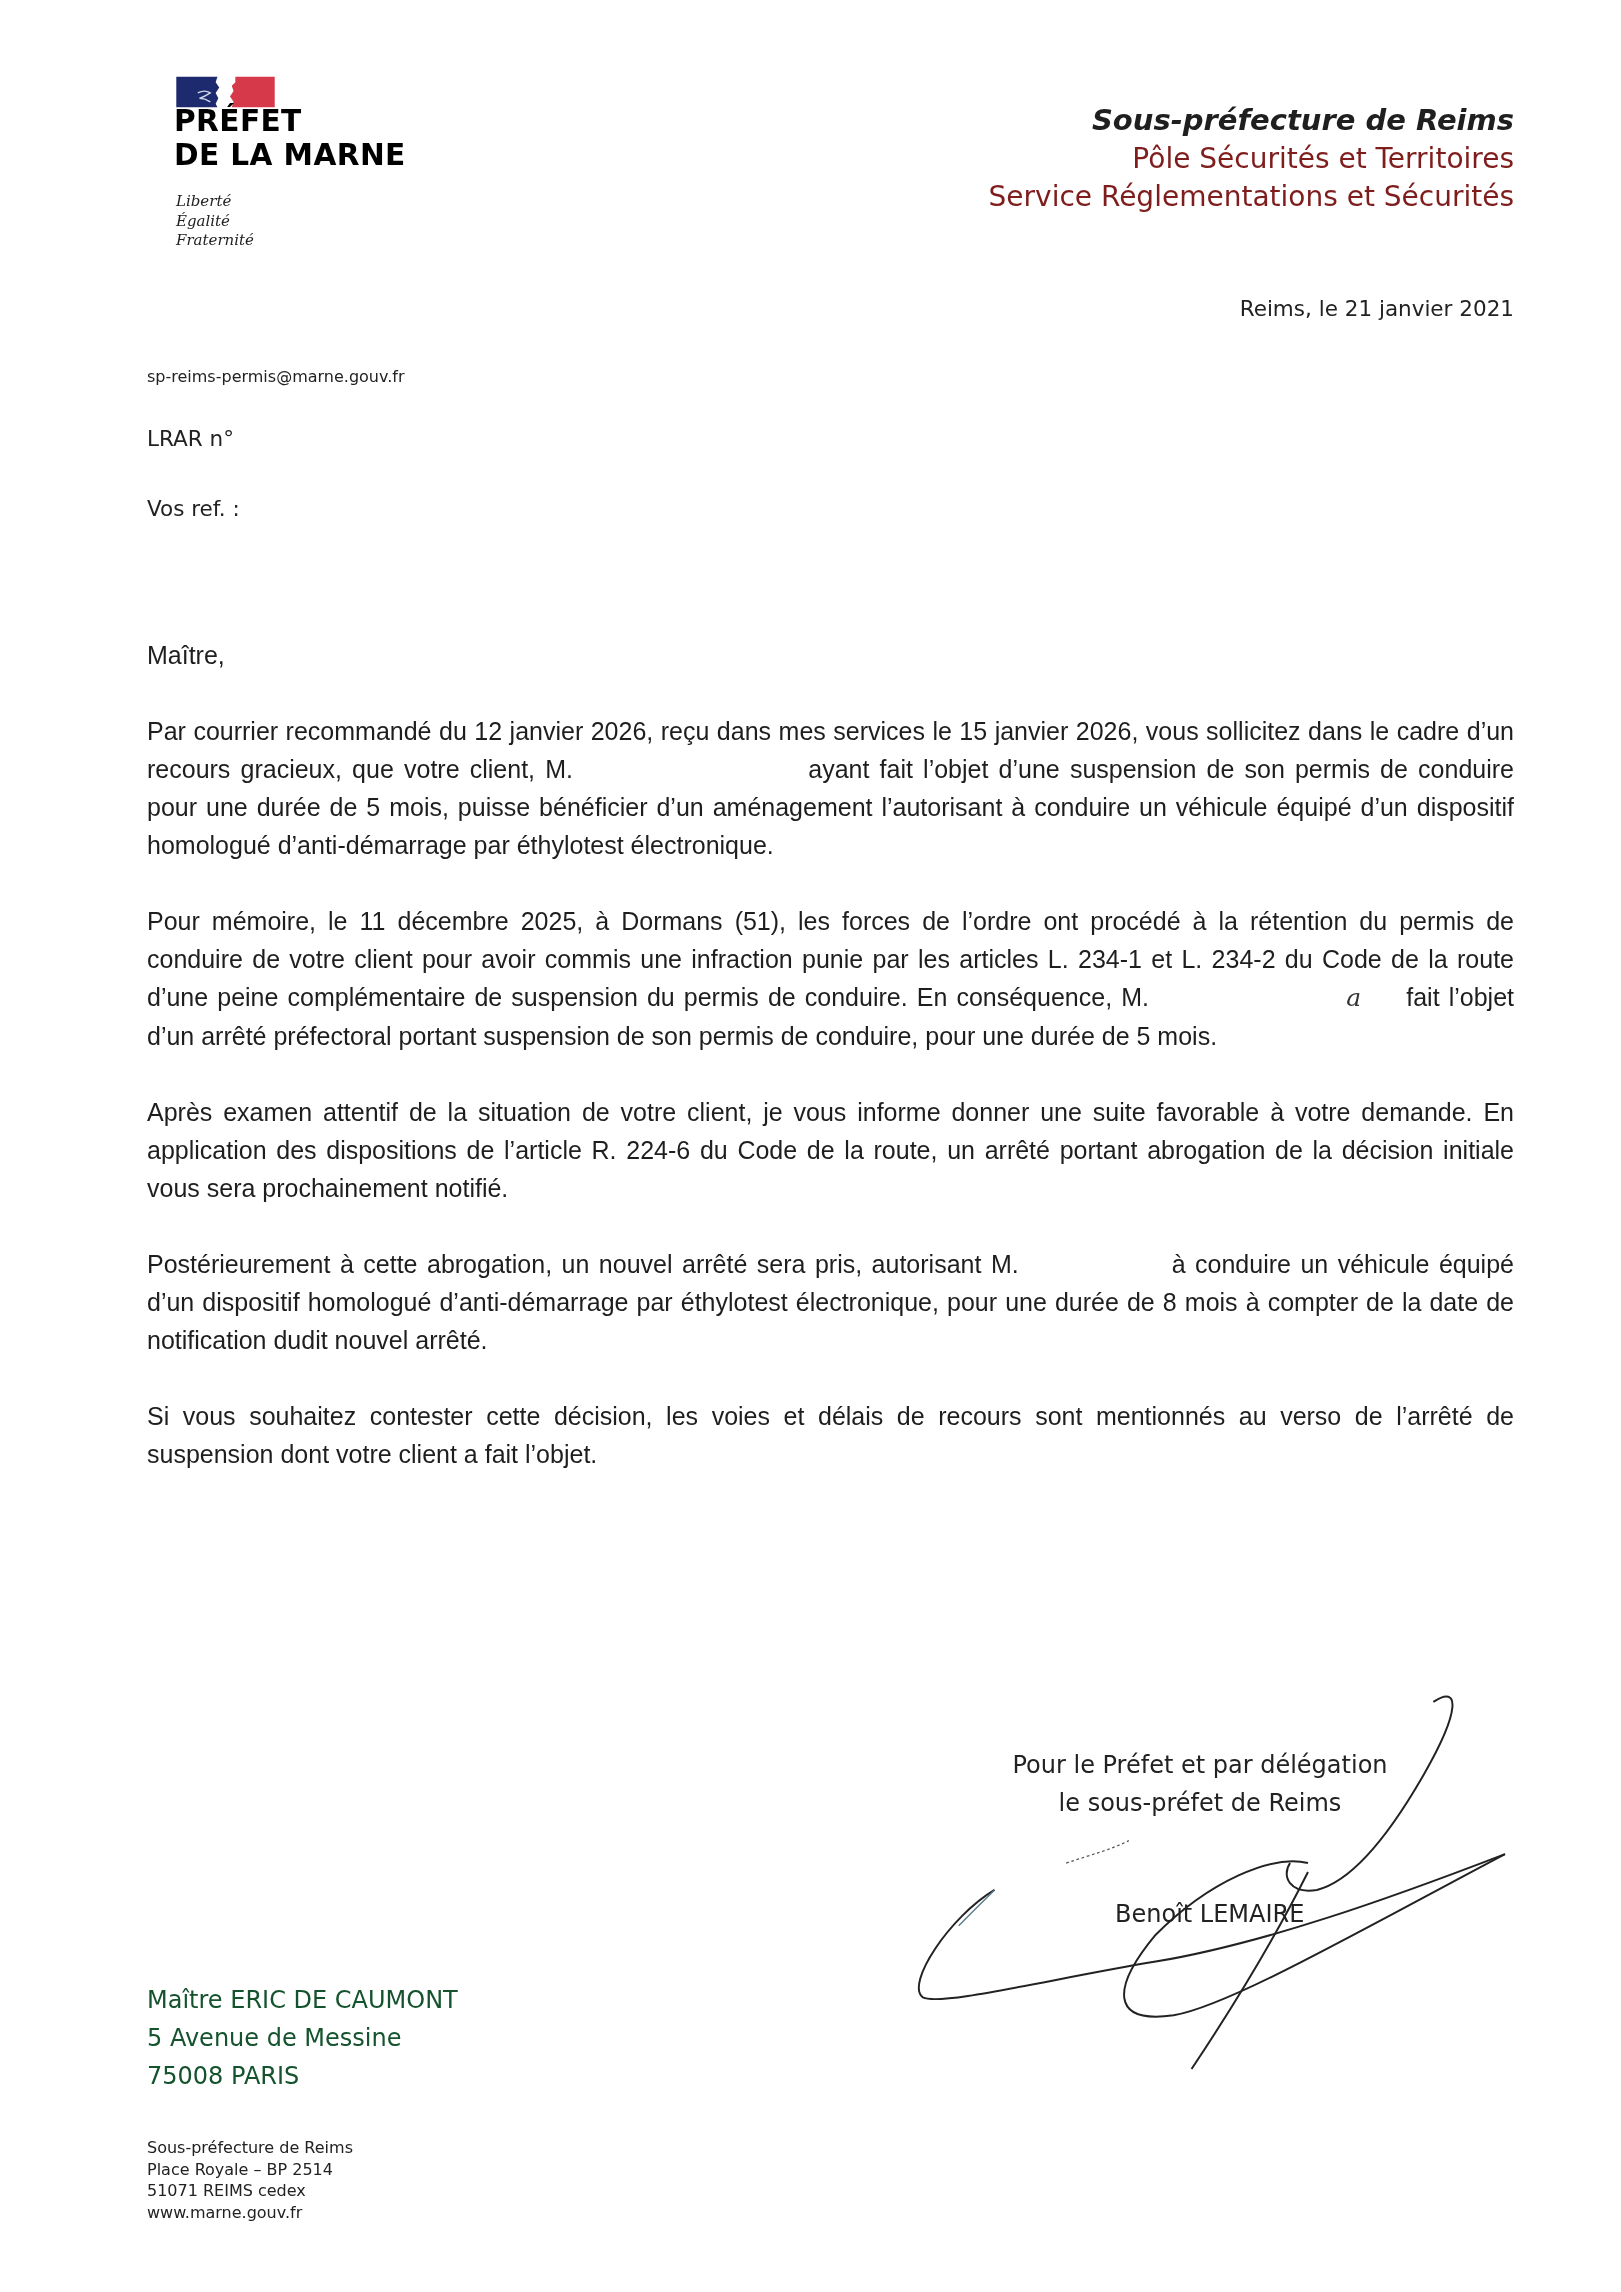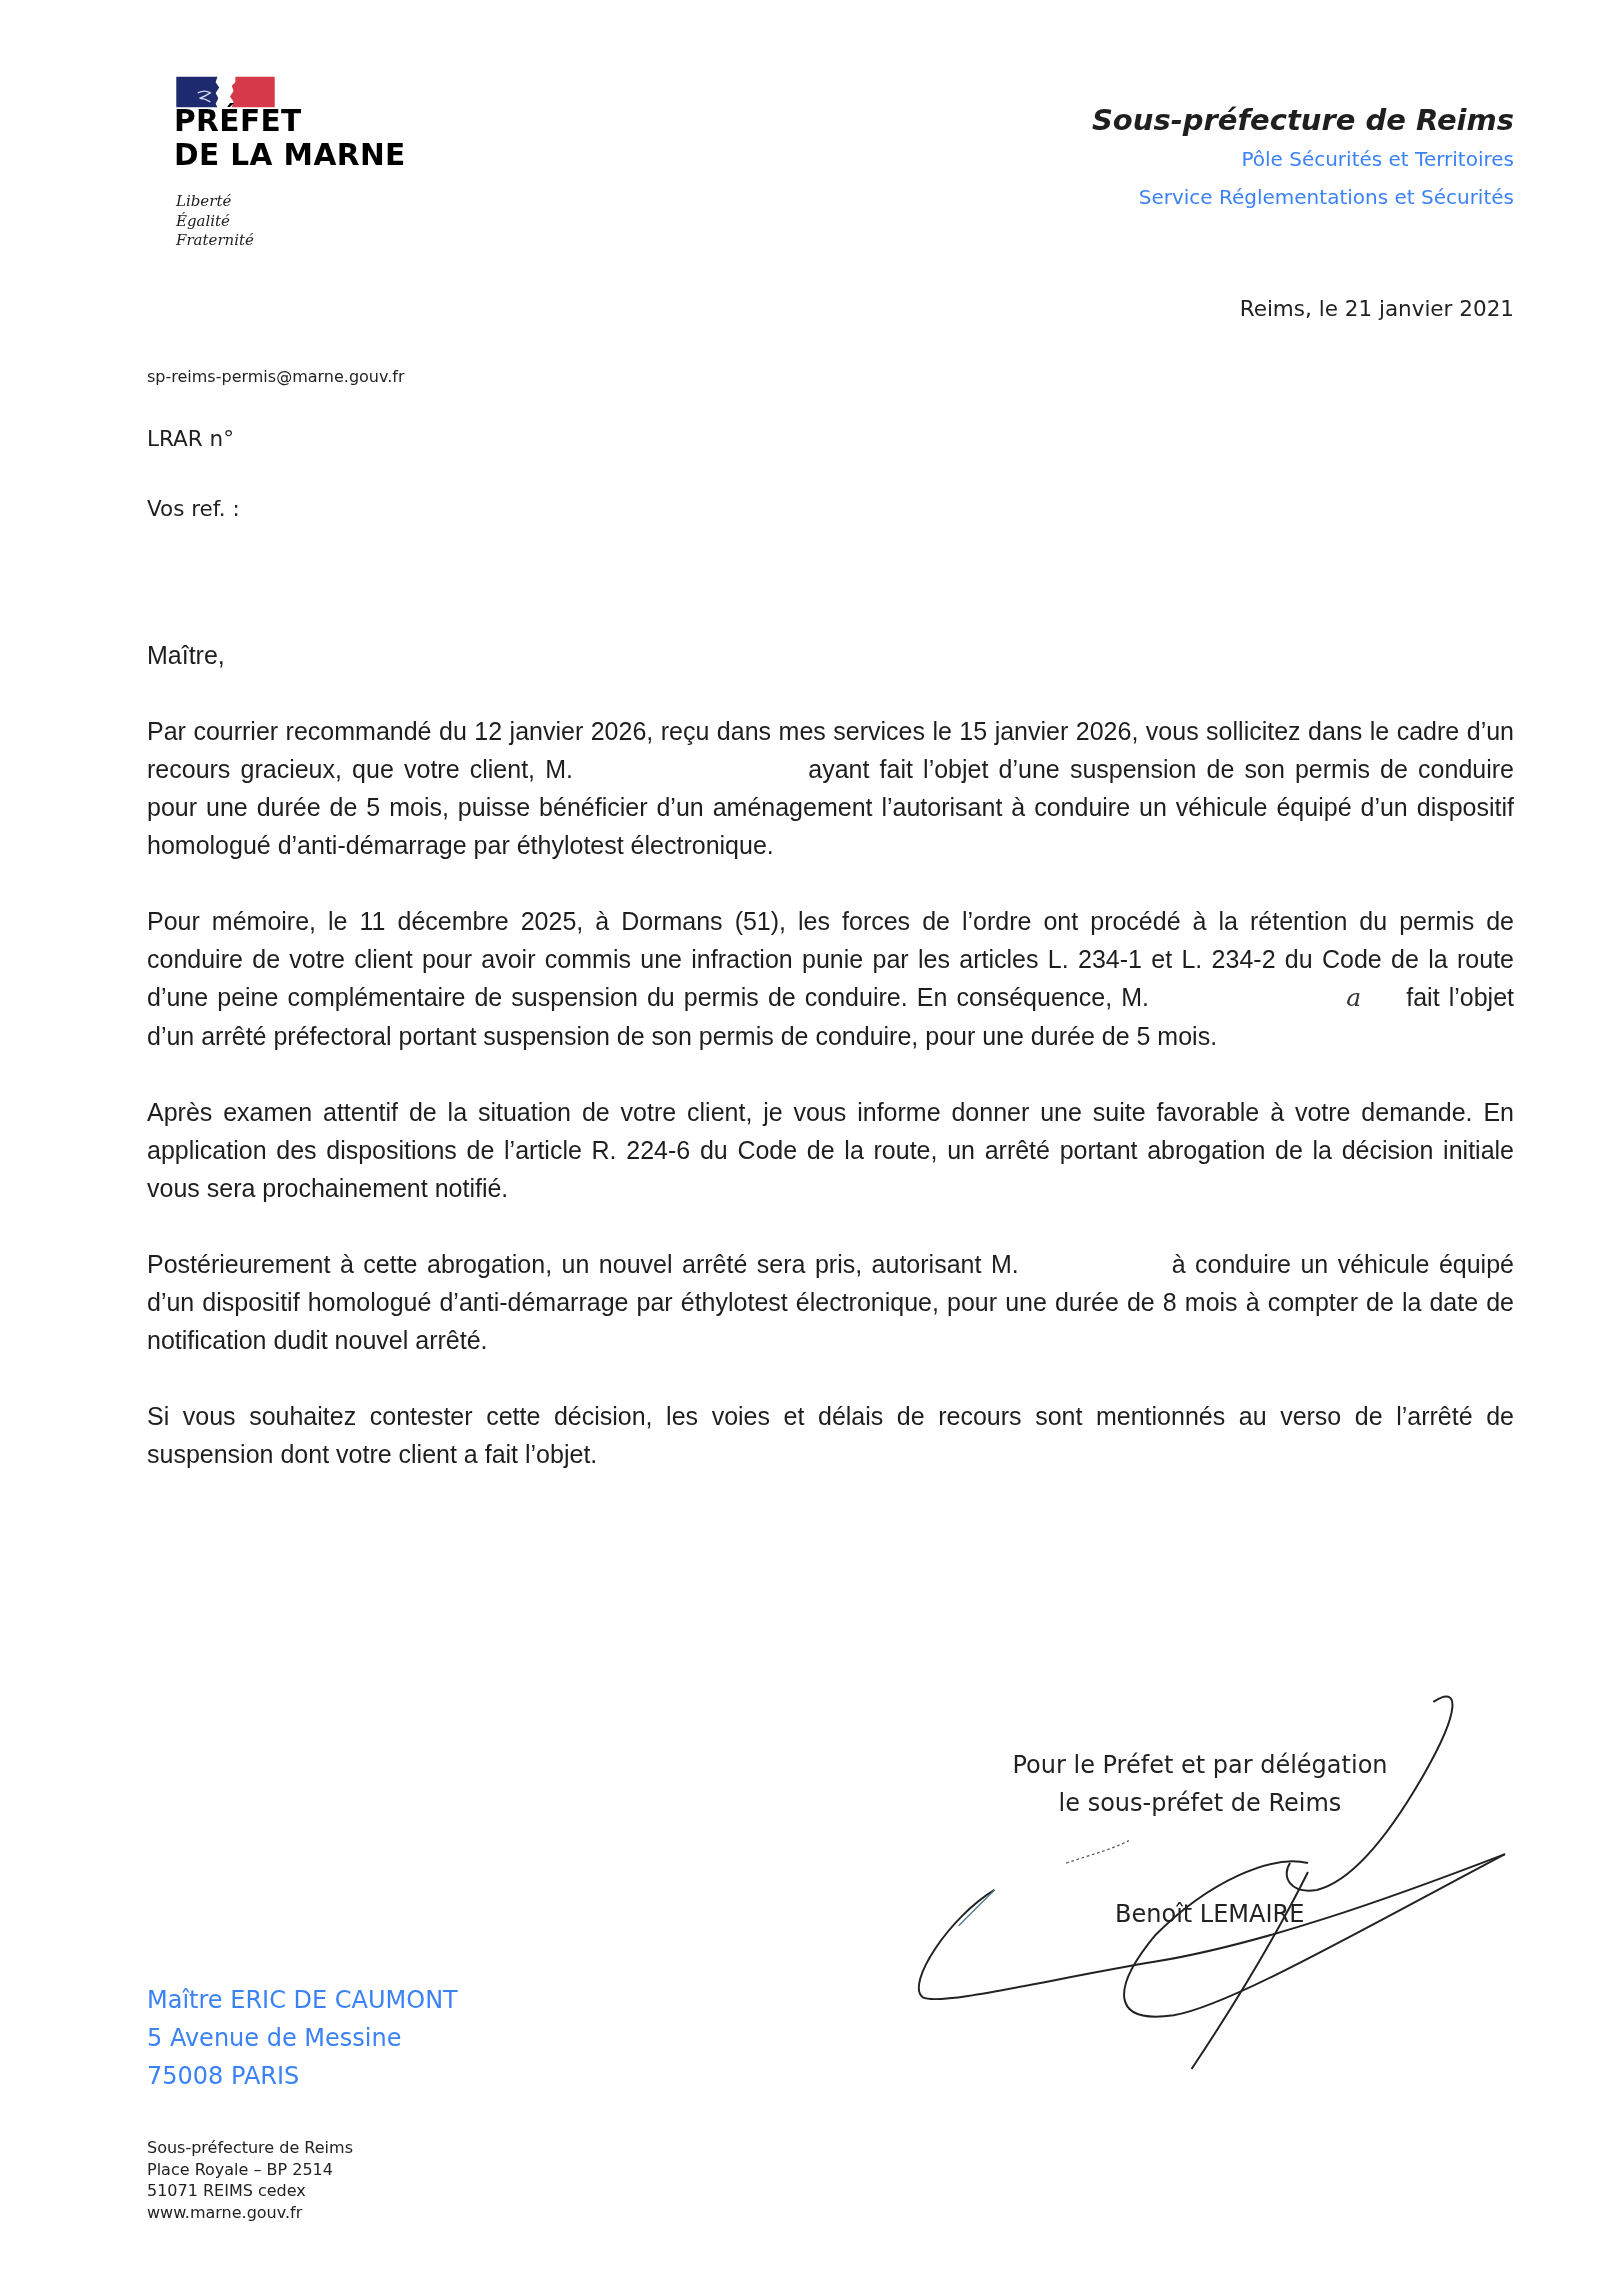--- a/index.html
+++ b/index.html
@@ -11,41 +11,41 @@
     .logo-flag { left: 176px; top: 75px; width: 99px; height: 34px; }
     .logo-title { left: 174px; top: 104px; font-family: "DejaVu Sans", sans-serif; font-weight: bold;
                   font-size: 29.6px; line-height: 34px; color: #000000; letter-spacing: 0.4px; }
     .motto { left: 176px; top: 192px; font-family: "DejaVu Serif", serif; font-style: italic;
              font-size: 15px; line-height: 19.7px; color: #222; }
 
     
     .header-right { right: 107px; top: 101px; text-align: right; }
     .header-right .org { font-family: "DejaVu Sans", sans-serif; font-style: italic; font-weight: bold;
                          font-size: 29px; line-height: 39px; color: #1f1f1f; }
-    .header-right .sub { font-family: "DejaVu Sans", sans-serif; font-size: 20px; line-height: 38px; color: #3b82f6; }
+    .header-right .sub { font-family: "DejaVu Sans", sans-serif; font-size: 28px; line-height: 38px; color: #7f1d1d; }
 
     .date { right: 107px; top: 296px; font-size: 21.5px; color: #222; }
 
     .email { left: 147px; top: 367px; font-size: 16px; color: #222; }
     .ref { left: 147px; font-size: 21.5px; color: #222; }
 
     
     .body { left: 147px; width: 1367px; top: 636px; font-family: "Liberation Sans", sans-serif;
             font-size: 25px; line-height: 38px; color: #1e1e1e; }
     .body p { margin: 0 0 38px 0; text-align: justify; }
     .body .salutation { margin-bottom: 38px; }
     .redact { display: inline-block; }
 
     
     .sig { left: 967px; top: 1746px; width: 466px; text-align: center; font-size: 24px; line-height: 38px; color: #222; }
     .signer { left: 1115px; top: 1900px; font-size: 24px; color: #222; }
     .sig-scribble { left: 887px; top: 1675px; width: 627px; height: 403px; pointer-events: none; }
 
     
-    .recipient { left: 147px; top: 1981px; font-family: "DejaVu Sans", sans-serif; font-size: 24px; line-height: 38px; color: #3b82f6; }
+    .recipient { left: 147px; top: 1981px; font-family: "DejaVu Sans", sans-serif; font-size: 24px; line-height: 38px; color: #14532d; }
 
     
     .footer { left: 147px; top: 2137px; font-size: 16px; line-height: 21.5px; color: #222; }
   </style>
 </head>
 <body>
 
 <div class="abs logo-flag">
   <svg width="99" height="34" viewBox="0 0 110 38">
     <path d="M0 2 L46 2 L44 8 L48 14 L44 20 L47 26 L44 32 L46 36 L0 36 Z" fill="#1e2a6e"></path>

